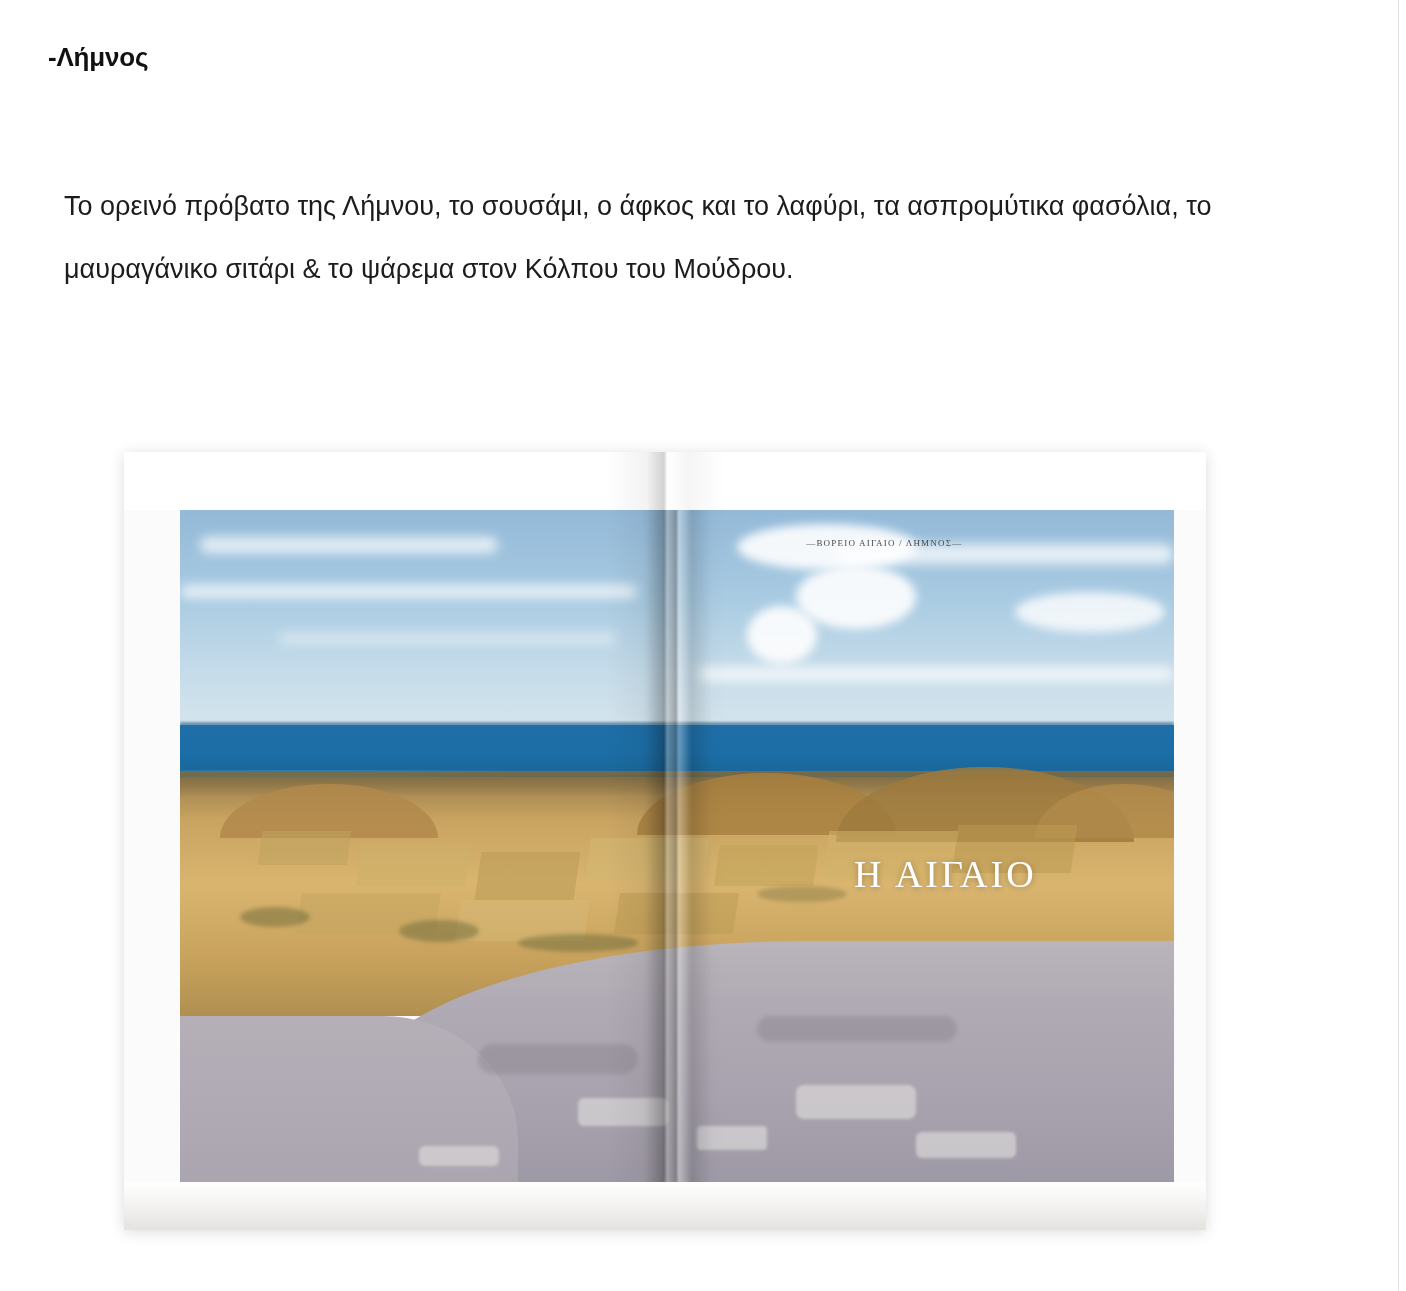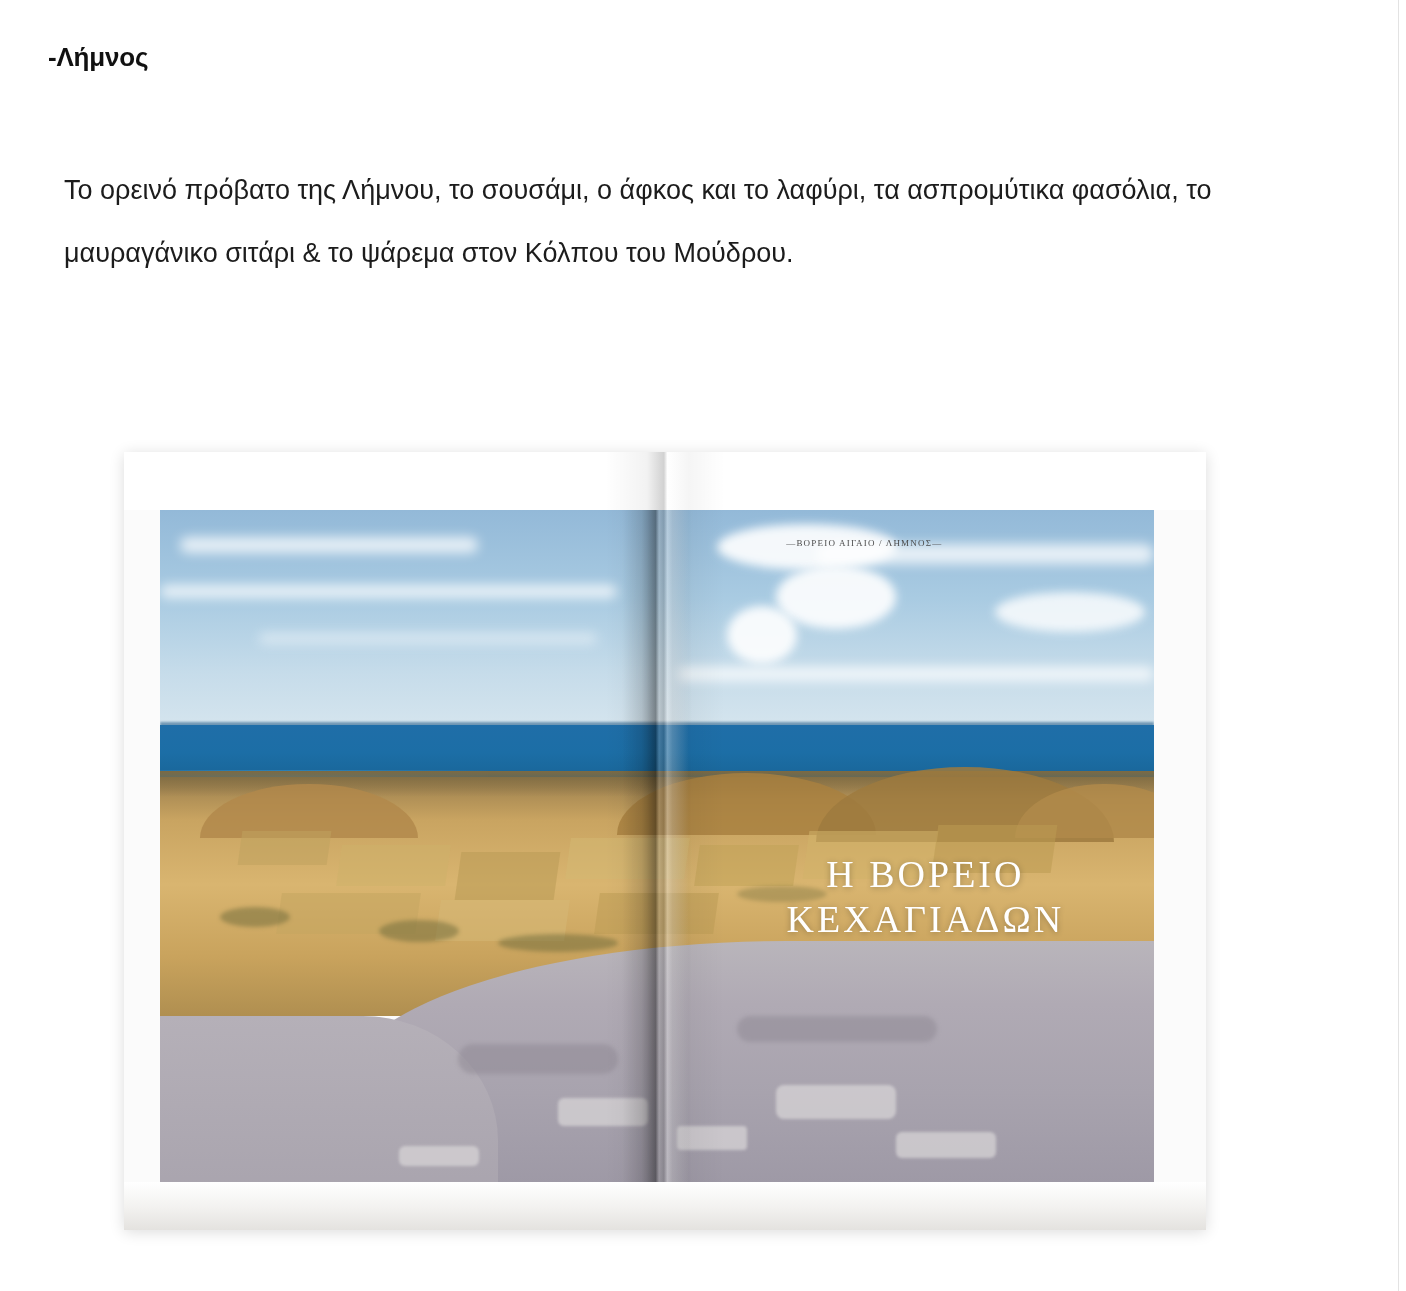--- a/index.html
+++ b/index.html
@@ -34,21 +34,21 @@
     position: absolute;
     top: 20px;
     left: 48px;
     font-size: 26px;
     font-weight: bold;
     letter-spacing: -0.2px;
     color: #111111;
   }
   .paragraph {
     position: absolute;
-    top: 132px;
+    top: 148px;
     left: 64px;
     width: 1210px;
     font-size: 27px;
     line-height: 63px;
     color: #1c1c1c;
     font-weight: 400;
   }
 
   
   .spread-wrap {
@@ -75,21 +75,21 @@
     background: linear-gradient(180deg,#ffffff 0%, #f2f1ef 55%, #e4e2df 100%);
   }
   .paper-top {
     position: absolute;
     left: 0; right: 0; top: 0;
     height: 58px;
     background: #ffffff;
   }
   .photo {
     position: absolute;
-    left: 36px;
+    left: 56px;
     top: 58px;
     width: 994px;
     height: 684px;
     overflow: hidden;
   }
 
   
   .sky {
     position: absolute;
     left: 0; top: 0; width: 100%; height: 34%;
@@ -325,22 +325,21 @@
         <div class="salt-patch" style="left:52%; top:90%; width:70px; height:24px; border-radius:4px;"></div>
         <div class="salt-patch" style="left:62%; top:84%; width:120px; height:34px; border-radius:8px;"></div>
         <div class="salt-patch" style="left:74%; top:91%; width:100px; height:26px; border-radius:6px;"></div>
         <div class="salt-patch" style="left:24%; top:93%; width:80px; height:20px; border-radius:6px;"></div>
         <div class="mud-patch" style="left:30%; top:78%; width:160px; height:30px; border-radius:40px;"></div>
         <div class="mud-patch" style="left:58%; top:74%; width:200px; height:26px; border-radius:40px;"></div>
 
         <div class="running-head">—ΒΟΡΕΙΟ ΑΙΓΑΙΟ / ΛΗΜΝΟΣ—</div>
 
         <div class="title-block">
-          <div class="title-l1">Η ΒΟΡΕΙΟ</div>
-          <div class="title-l3">ΚΕΧΑΓΙΑΔΩΝ</div>
+          <div class="title-l1">Η ΑΙΓΑΙΟ</div>
         </div>
 
         <div class="gutter"></div>
       </div>
 
       <div class="gutter-page"></div>
 
       <div class="folio folio-left">—62—</div>
       <div class="folio folio-right">—63—</div>
 

